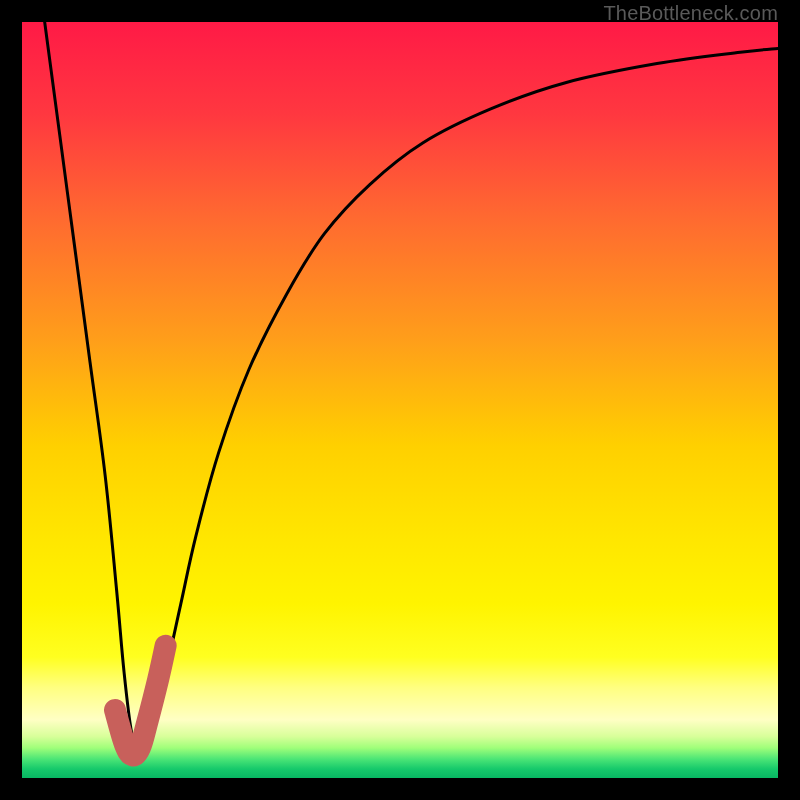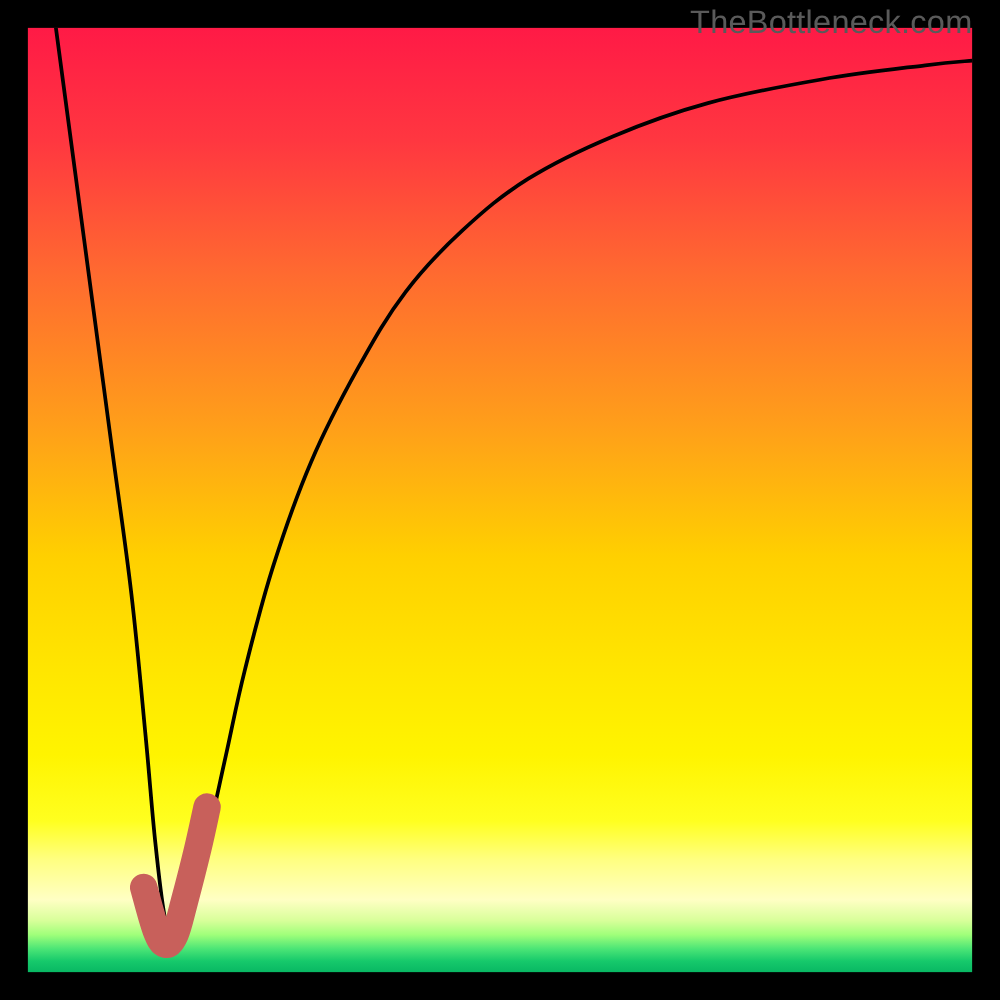--- a/index.html
+++ b/index.html
@@ -22,21 +22,21 @@
     top: 22px;
     width: 756px;
     height: 756px;
     overflow: hidden;
   }
   .watermark {
     position: absolute;
     top: 2px;
     right: 22px;
     color: #5a5a5a;
-    font-size: 26px;
+    font-size: 20px;
     font-weight: 500;
     font-family: Arial, sans-serif;
     letter-spacing: 0.2px;
   }
   svg { display: block; }
 </style>
 </head>
 <body>
 
 <div class="frame">

